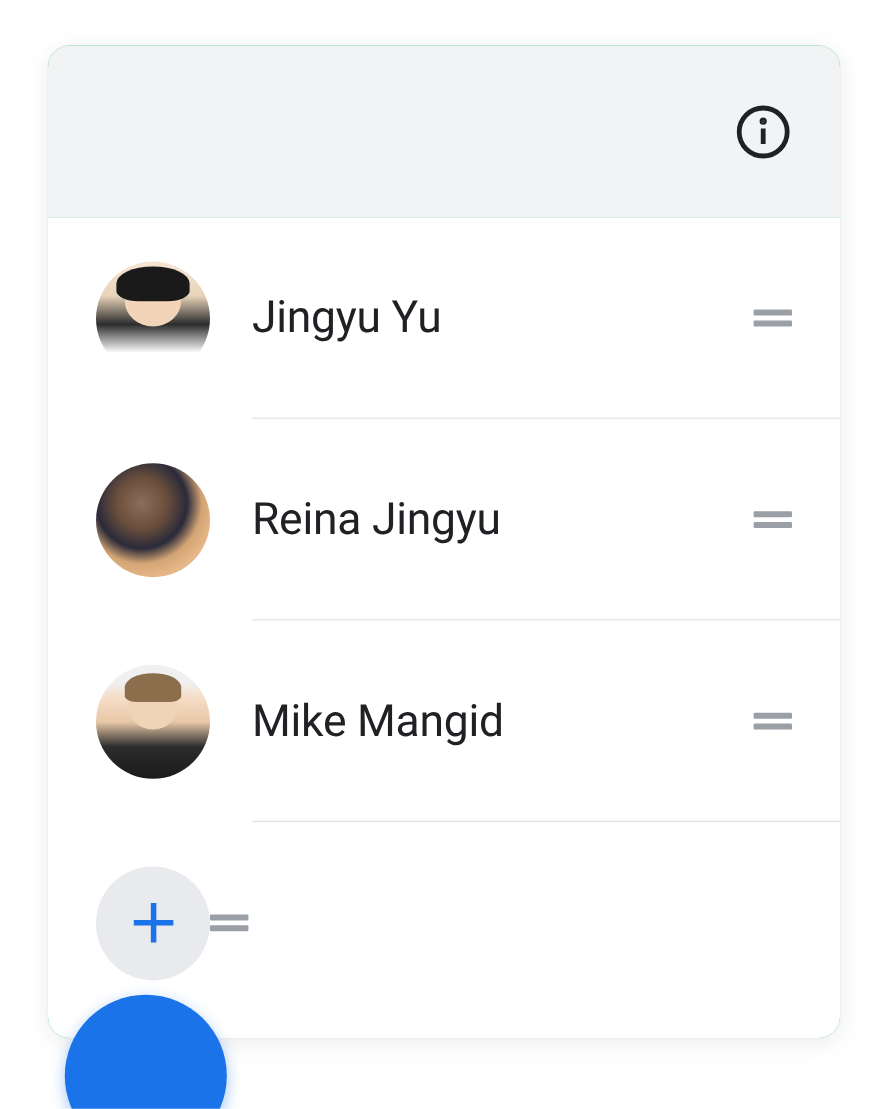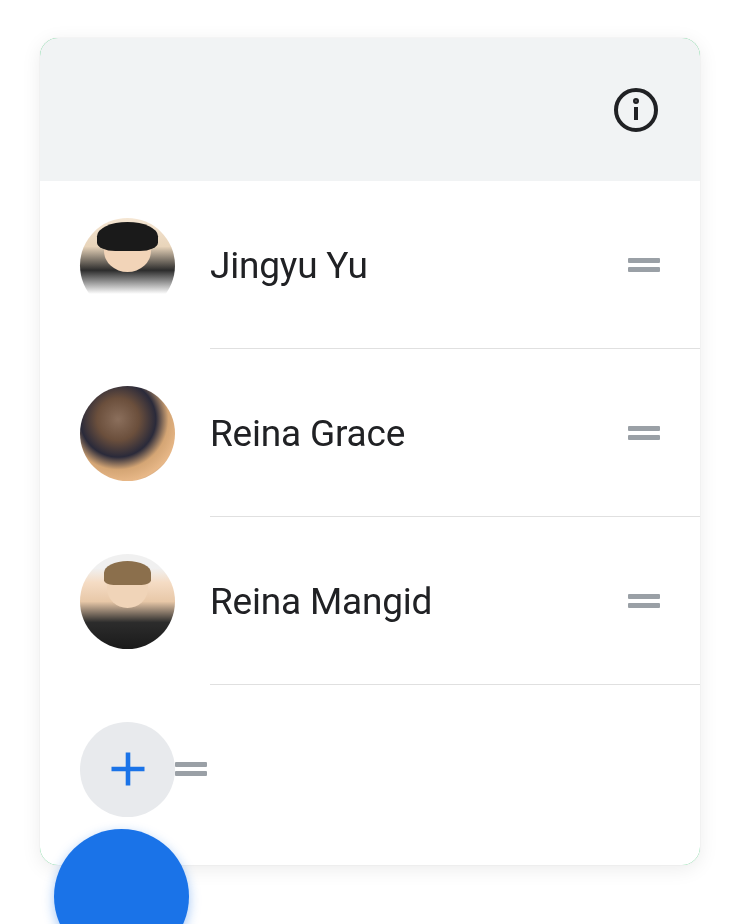--- a/index.html
+++ b/index.html
@@ -224,31 +224,31 @@
       <div class="item-label">Jingyu Yu</div>
       <div class="drag-handle">
         <div class="drag-line"></div>
         <div class="drag-line"></div>
       </div>
       <div class="divider"></div>
     </div>
 
     <div class="list-item">
       <div class="avatar avatar-2"></div>
-      <div class="item-label">Reina Grace</div>
+      <div class="item-label">Reina Jingyu</div>
       <div class="drag-handle">
         <div class="drag-line"></div>
         <div class="drag-line"></div>
       </div>
       <div class="divider"></div>
     </div>
 
     <div class="list-item">
       <div class="avatar avatar-3"></div>
-      <div class="item-label">Reina Mangid</div>
+      <div class="item-label">Mike Mangid</div>
       <div class="drag-handle">
         <div class="drag-line"></div>
         <div class="drag-line"></div>
       </div>
       <div class="divider"></div>
     </div>
 
     <div class="list-item">
       <div class="avatar avatar-plus">
         <svg viewBox="0 0 24 24" fill="none" stroke="#1a73e8" stroke-width="2.5" stroke-linecap="butt">

